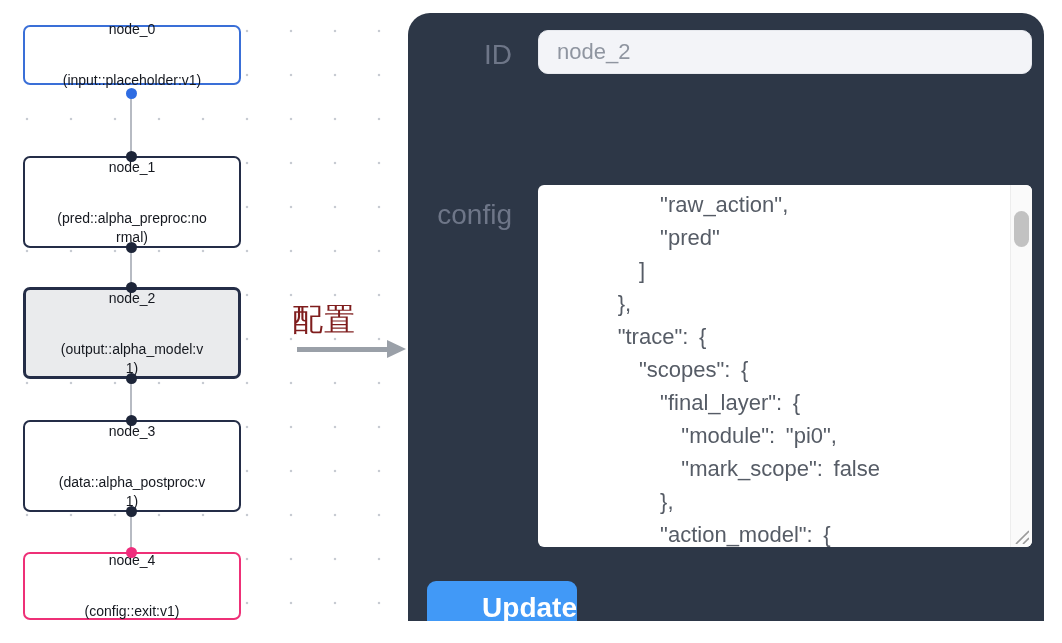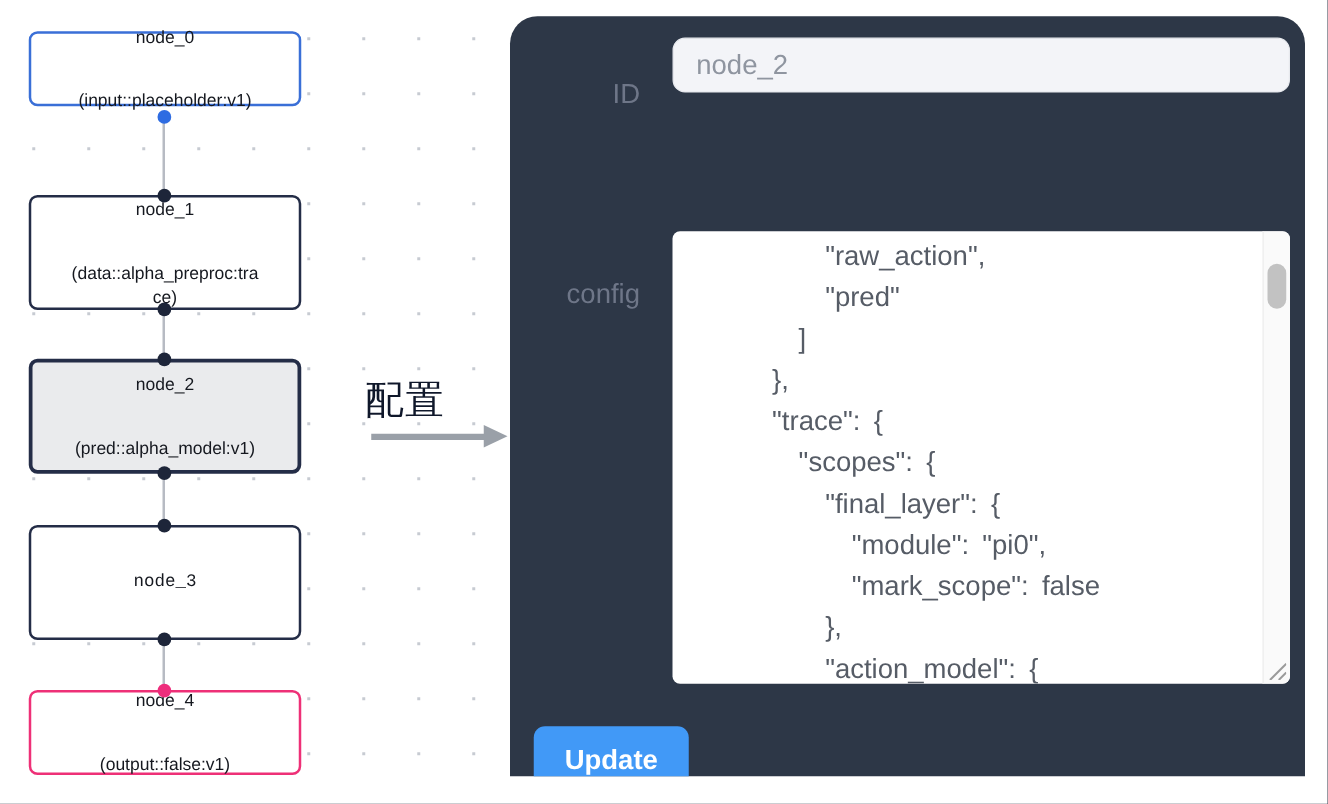--- a/index.html
+++ b/index.html
@@ -28,55 +28,55 @@
   .node {
     position:absolute; left:23px; width:218px;
     background:#ffffff; border:2px solid #242d47; border-radius:7px;
     display:flex; flex-direction:column; align-items:center; justify-content:center;
     font-size:14px; line-height:19px; color:#15181f; text-align:center;
   }
   .node .ntype { max-width:152px; word-break:break-all;margin-top:32px; }
   .node-0 { top:25px;  height:60px; border-color:#3a6fd7; }
   .node-1 { top:156px; height:92px; }
   .node-2 { top:287px; height:92px; border-width:3px; background:#eaebed; }
-  .node-3 { top:420px; height:92px;font-family:Liberation Mono, monospace; }
+  .node-3 { top:420px; height:92px; }
   .node-4 { top:552px; height:68px; border-color:#ee3077;text-align:right; }
 
   .port {
     position:absolute; width:11px; height:11px; border-radius:50%;
     left:126px; background:#1d2539;
   }
   .port-blue { background:#2e6ce2; }
   .port-pink { background:#ee2d7c; }
   .p0b { top:88px; }
   .p1t { top:151px; } .p1b { top:242px; }
   .p2t { top:282px; } .p2b { top:373px; }
   .p3t { top:415px; } .p3b { top:506px; }
   .p4t { top:547px; }
 
   
   .configure-label {
     position:absolute; left:292px; top:299px;
-    font-size:31px; color:#0f172a; letter-spacing:1px;
+    font-size:31px; color:#7f1d1d; letter-spacing:1px;
   }
   .arrow { position:absolute; left:297px; top:340px; width:112px; height:18px; }
   .arrow .shaft { position:absolute; left:0; top:7px; width:92px; height:5px; background:#9aa0a8; }
   .arrow .head {
     position:absolute; left:90px; top:0; width:0; height:0;
     border-left:19px solid #9aa0a8; border-top:9px solid transparent; border-bottom:9px solid transparent;
   }
 
   
   .panel {
     position:absolute; left:408px; top:13px; width:636px; height:608px;
     background:#2d3747; border-radius:22px 22px 0 0; overflow:hidden;
   }
   .field-label {
     position:absolute; left:0; width:104px; text-align:right;
-    font-size:22px; line-height:30px; color:#6e7688;margin-top:20px;
+    font-size:28px; line-height:30px; color:#6e7688;
   }
   .lbl-id     { top:27px; }
   .lbl-type   { top:107px; }
   .lbl-config { top:187px;text-align:right; }
 
   .text-input {
     position:absolute; left:130px; width:494px; height:44px;
     background:#f3f4f8; border:1px solid #e7e9ee; border-radius:10px;
     font-size:22px; line-height:42px; color:#8f95a0; padding:0 18px;
     white-space:nowrap; overflow:hidden;
@@ -99,56 +99,57 @@
     position:absolute; right:0; top:0; bottom:0; width:22px;
     background:#fafafa; border-left:1px solid #ededed;
   }
   .scroll-thumb {
     position:absolute; right:3px; top:26px; width:15px; height:36px;
     background:#c2c2c2; border-radius:8px;
   }
   .resize-handle { position:absolute; right:3px; bottom:3px; width:15px; height:15px; }
 
   .update-btn {
-    position:absolute; left:19px; top:568px; width:124px; height:53px;
+    position:absolute; left:19px; top:568px; width:150px; height:53px;
     background:#4199f7; border:none; border-radius:9px;
-    color:#ffffff; font-size:22px; font-weight:700;
+    color:#ffffff; font-size:28px; font-weight:700;
     font-family:"Liberation Sans","DejaVu Sans",sans-serif;
-    text-align:center; line-height:50px; cursor:pointer;
+    text-align:right; line-height:50px; cursor:pointer;
   }
 </style>
 </head>
 <body>
 
 <div class="canvas-bg"></div>
 
 <div class="graph">
   <div class="edge edge-0"></div>
   <div class="edge edge-1"></div>
   <div class="edge edge-2"></div>
   <div class="edge edge-3"></div>
 
   <div class="node node-0">
     <div class="nname">node_0</div>
     <div class="ntype">(input::placeholder:v1)</div>
   </div>
   <div class="node node-1">
     <div class="nname">node_1</div>
-    <div class="ntype">(data::alpha_preproc:trace)</div>
+    <div class="ntype">(pred::alpha_preproc:normal)</div>
   </div>
   <div class="node node-2">
     <div class="nname">node_2</div>
-    <div class="ntype">(pred::alpha_model:v1)</div>
+    <div class="ntype">(output::alpha_model:v1)</div>
   </div>
   <div class="node node-3">
     <div class="nname">node_3</div>
+    <div class="ntype">(data::alpha_postproc:v1)</div>
   </div>
   <div class="node node-4">
     <div class="nname">node_4</div>
-    <div class="ntype">(output::false:v1)</div>
+    <div class="ntype">(config::exit:v1)</div>
   </div>
 
   <div class="port port-blue p0b"></div>
   <div class="port p1t"></div>
   <div class="port p1b"></div>
   <div class="port p2t"></div>
   <div class="port p2b"></div>
   <div class="port p3t"></div>
   <div class="port p3b"></div>
   <div class="port port-pink p4t"></div>

